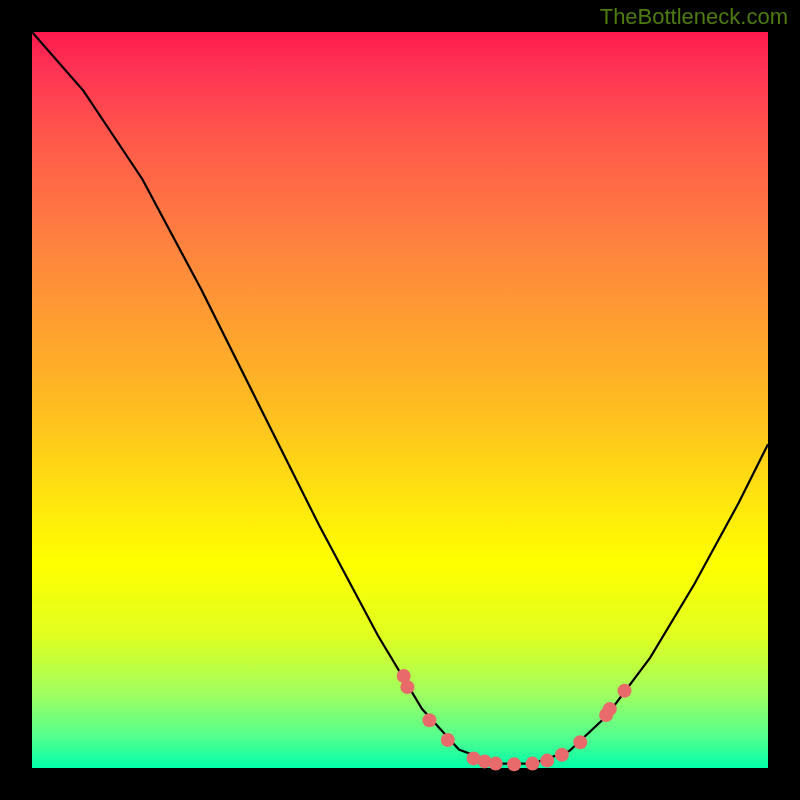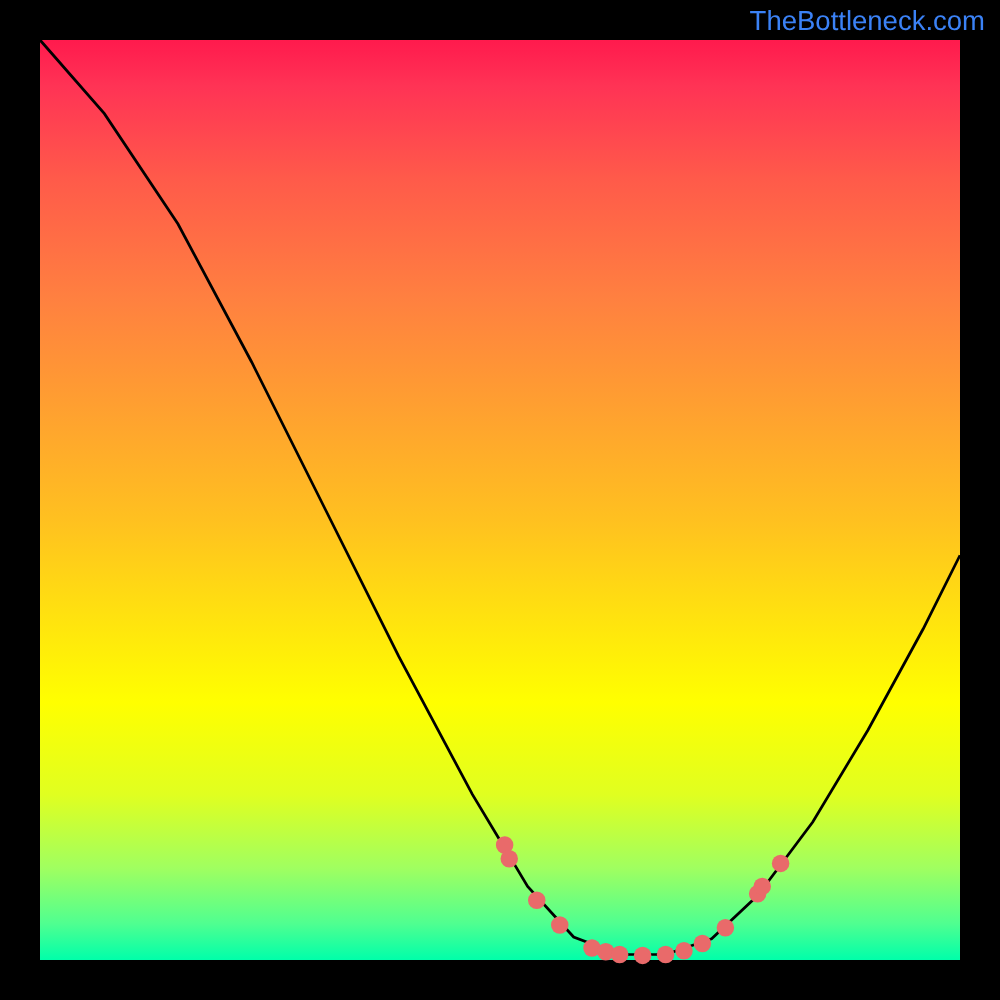--- a/index.html
+++ b/index.html
@@ -7,21 +7,21 @@
     width: 800px;
     height: 800px;
     background: #000;
     position: relative;
     font-family: Arial, sans-serif;
   }
   .watermark {
     position: absolute;
     top: 4px;
     right: 12px;
-    color: #3b82f6;
+    color: #4d7c0f;
     font-size: 22px;
     font-weight: normal;
     z-index: 10;
   }
   .plot-area {
     position: absolute;
     top: 32px;
     left: 32px;
     width: 736px;
     height: 736px;

